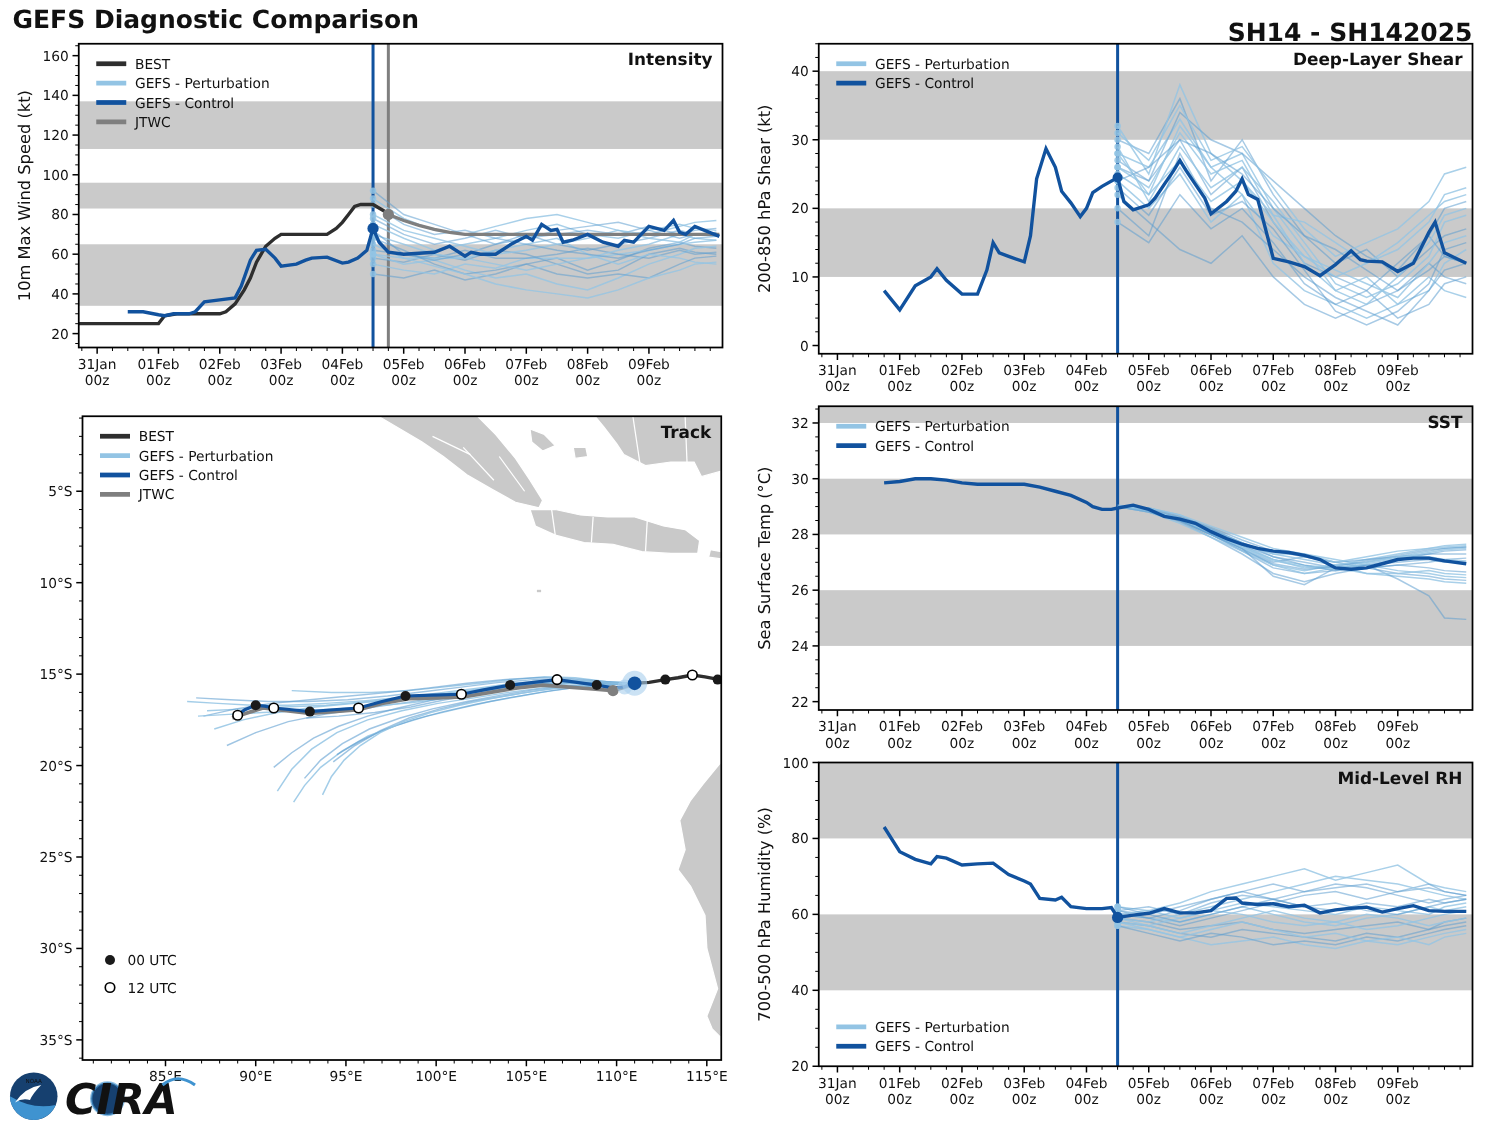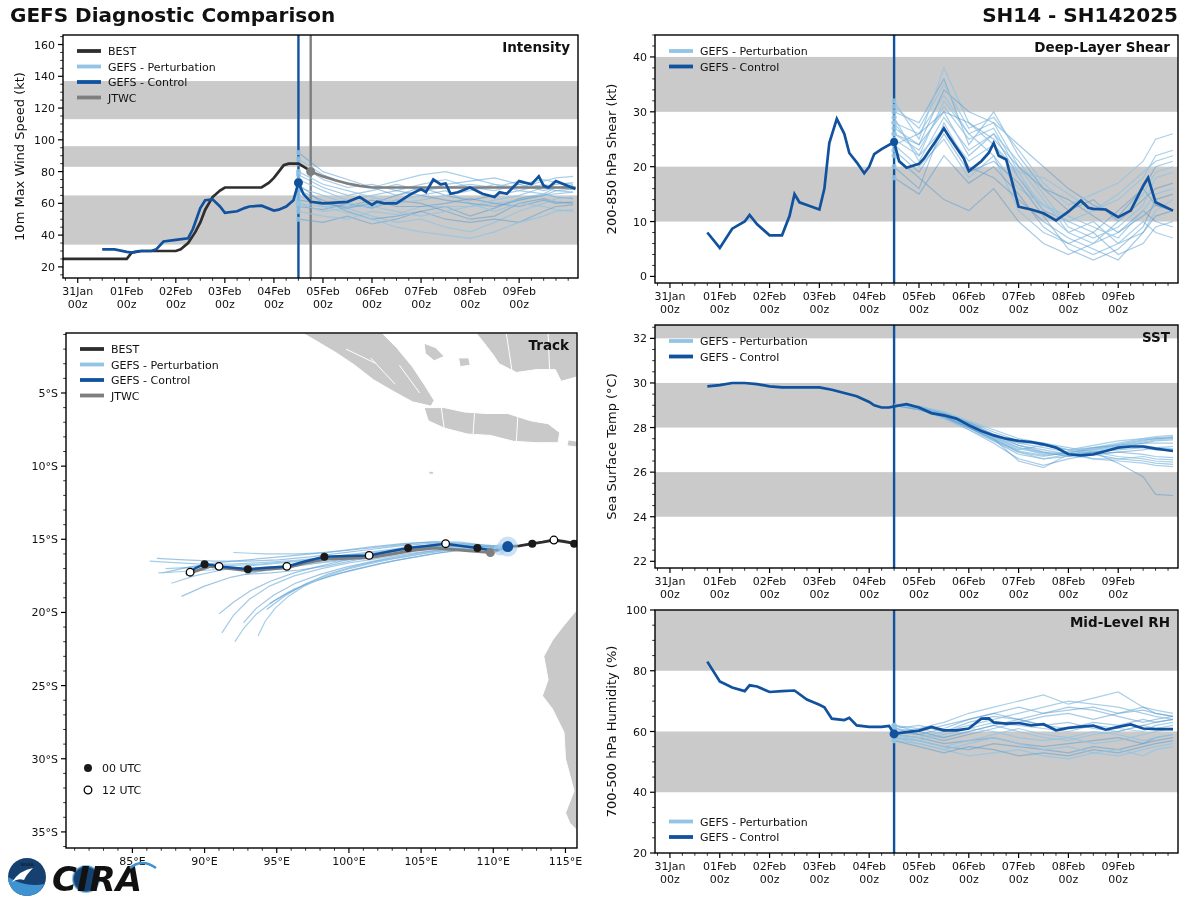--- a/index.html
+++ b/index.html
@@ -1,20 +1,20 @@
 <!DOCTYPE html>
 <html><head>
 <meta charset="utf-8">
 <style>
   html,body{margin:0;padding:0;background:#fff;}
   #page{position:relative;width:1200px;height:900px;background:#fff;overflow:hidden;
         font-family:"DejaVu Sans",sans-serif;}
   .hdr{position:absolute;top:3px;font-size:20px;font-weight:bold;color:#111;}
   #hdr-left{left:10px;}
-  #hdr-right{right:22px;text-align:right;}
+  #hdr-right{right:22px;text-align:right;margin-top:11px;}
   svg text{font-family:"DejaVu Sans",sans-serif;fill:#111;}
 </style>
 </head>
 <body>
 
 <div id="page">
   <div id="hdr-left" class="hdr">GEFS Diagnostic Comparison</div>
   <div id="hdr-right" class="hdr">SH14 - SH142025</div>
   <svg id="fig" width="1200" height="900" viewBox="0 0 1200 900">
       <g>

